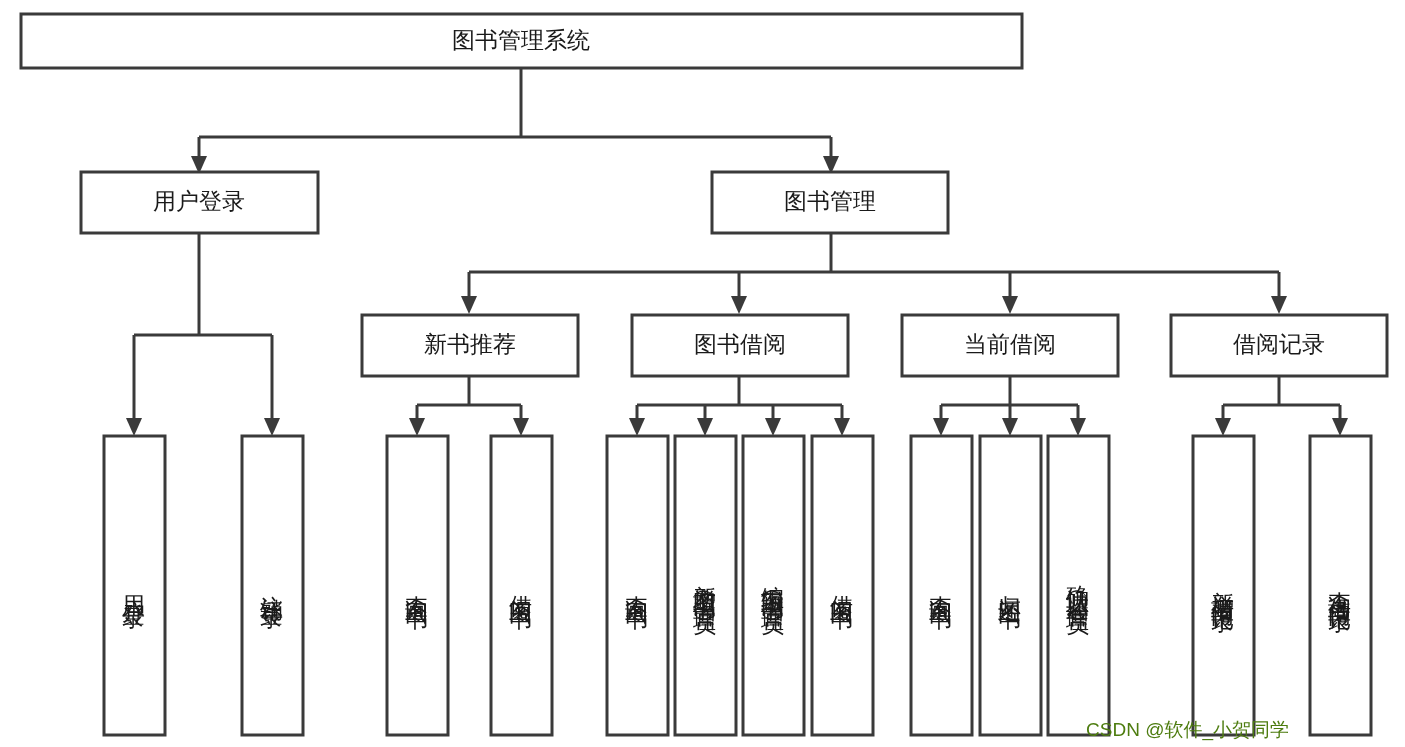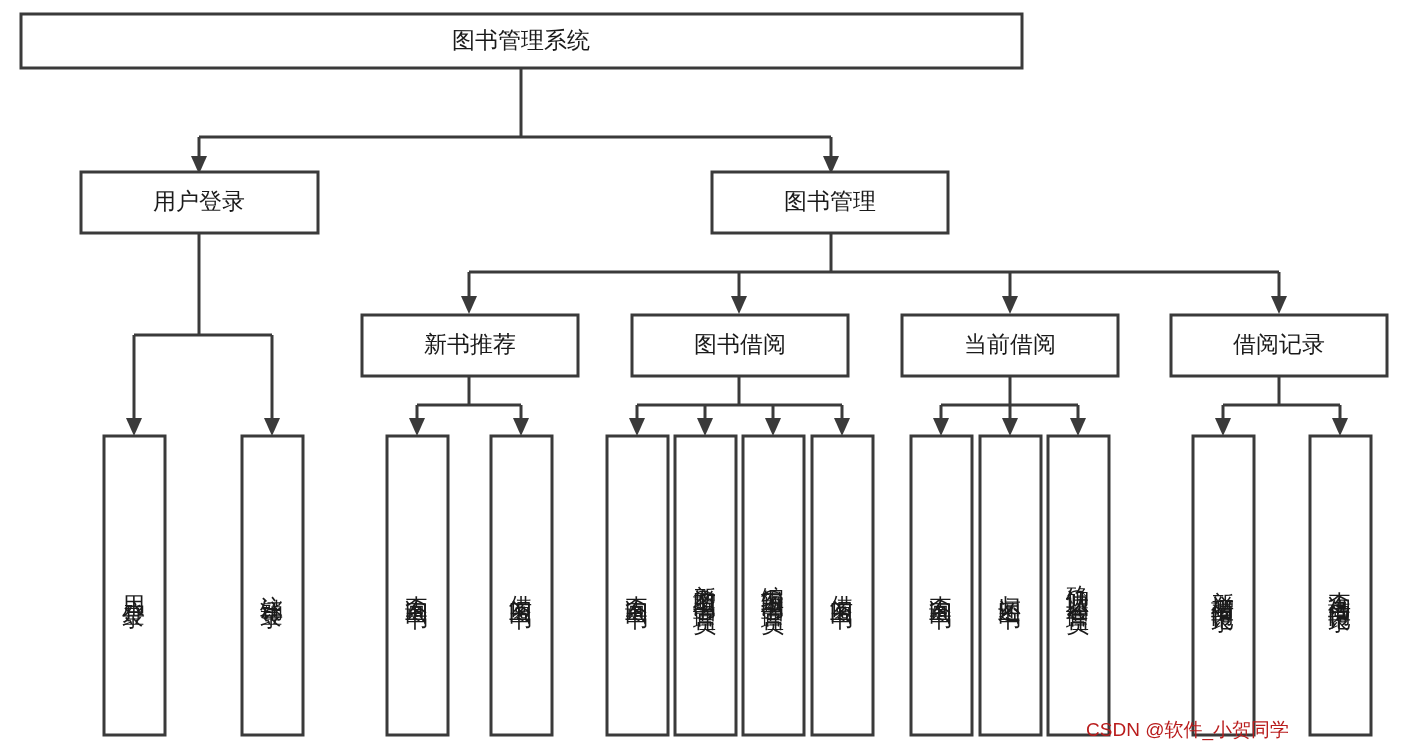--- a/index.html
+++ b/index.html
@@ -57,21 +57,21 @@
     text-orientation: upright;
     letter-spacing: 4px;
     dominant-baseline: central;
   }
   .watermark {
     position: absolute;
     right: 8px;
     bottom: 4px;
     font-family: "Liberation Sans", "DejaVu Sans", sans-serif;
     font-size: 19px;
-    color: #b91c1c;
+    color: #4d7c0f;
     white-space: nowrap;
     user-select: none;
   }
 </style>
 </head>
 <body>
 
 <div id="diagram-root">
 
   <svg id="flow" viewBox="0 0 1405 747" xmlns="http://www.w3.org/2000/svg">

